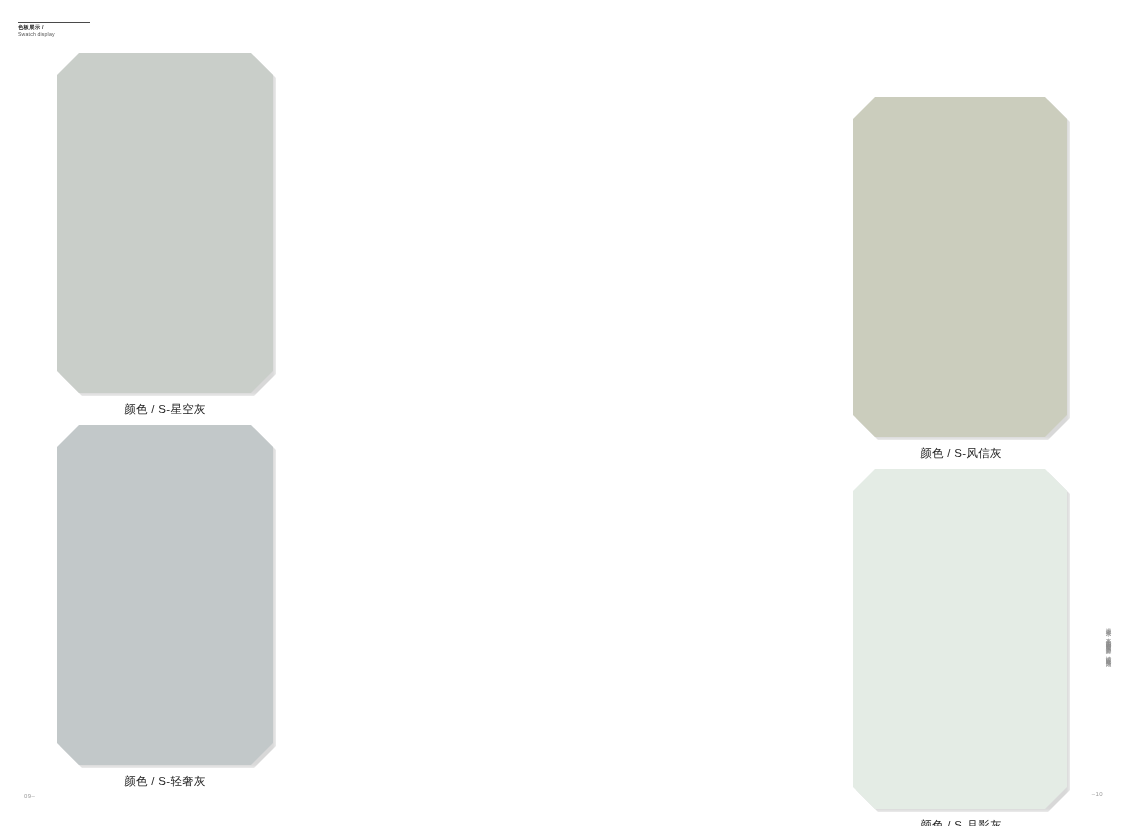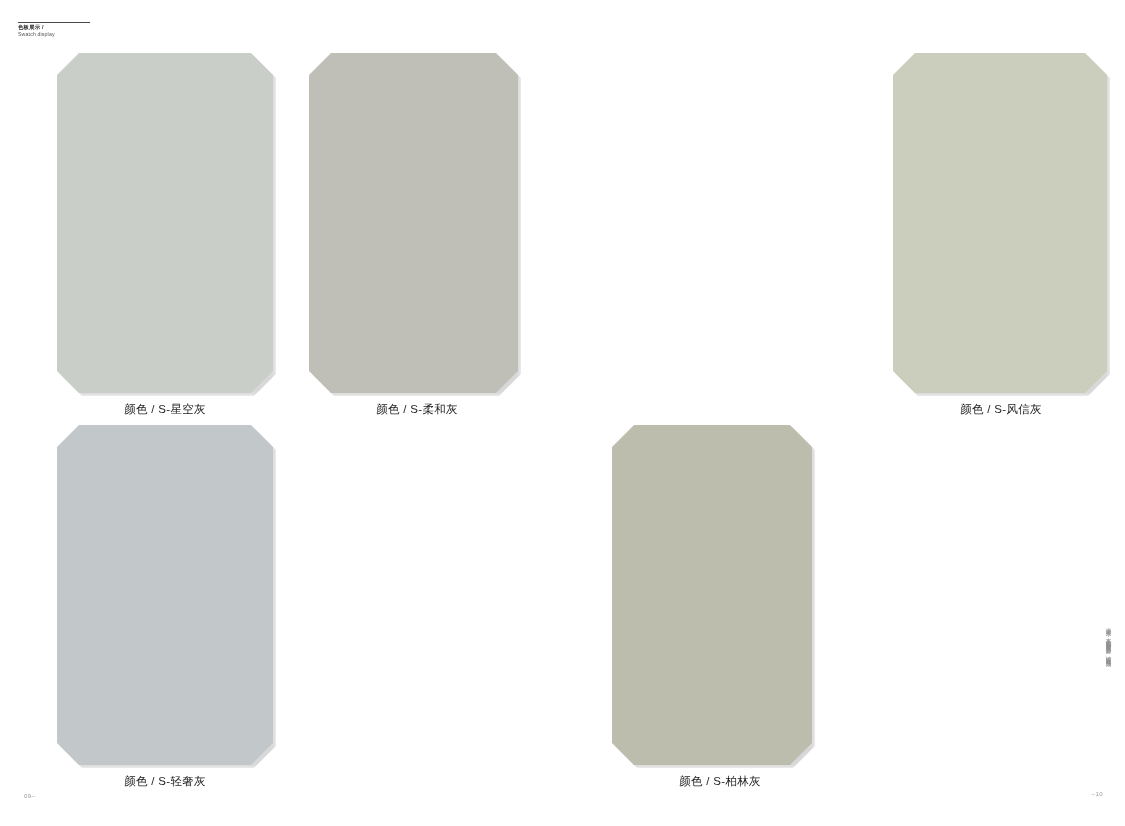--- a/index.html
+++ b/index.html
@@ -72,21 +72,21 @@
 
   .cell {
     position: absolute;
     width: 216px;
   }
   .cell.r1 { top: 53px; }
   .cell.r2 { top: 425px; }
   .cell.c1 { left: 57px; }
   .cell.c2 { left: 309px; }
   .cell.c3 { left: 612px; }
-  .cell.c4 { left: 893px; }
+  .cell.c4 { left: 853px; margin-top: 44px; }
 
   .swatch-wrap {
     position: relative;
     width: 216px;
     height: 340px;
   }
   .cell.c2 .swatch-wrap { width: 209px; }
   .cell.c3 .swatch-wrap { width: 200px; }
   .cell.c4 .swatch-wrap { width: 214px; }
 
@@ -182,54 +182,47 @@
   <div class="grid">
 
     <div class="cell r1 c1">
       <div class="swatch-wrap">
         <div class="swatch-shadow"></div>
         <div class="swatch" id="sw0" style="background: rgb(201, 206, 201);"></div>
       </div>
       <div class="swatch-label">颜色 / S-星空灰</div>
     </div>
 
-    <div class="cell r1 c2">
-      <div class="swatch-wrap">
-        <div class="swatch-shadow"></div>
-        <div class="swatch" id="sw1" style="background: rgb(191, 191, 184);"></div>
-      </div>
-      <div class="swatch-label">颜色 / S-柔和灰</div>
-    </div>
 
 
     <div class="cell r1 c4">
       <div class="swatch-wrap">
         <div class="swatch-shadow"></div>
         <div class="swatch" id="sw3" style="background: rgb(203, 205, 189);"></div>
       </div>
       <div class="swatch-label">颜色 / S-风信灰</div>
     </div>
 
     <div class="cell r2 c1">
       <div class="swatch-wrap">
         <div class="swatch-shadow"></div>
         <div class="swatch" id="sw4" style="background: rgb(194, 200, 201);"></div>
       </div>
       <div class="swatch-label">颜色 / S-轻奢灰</div>
     </div>
 
 
-    <div class="cell r2 c3">
-      <div class="swatch-wrap">
-        <div class="swatch-shadow"></div>
-        <div class="swatch" id="sw6" style="background: rgb(189, 189, 173);"></div>
-      </div>
-      <div class="swatch-label">颜色 / S-柏林灰</div>
-    </div>
-
+
+    <div class="cell r2 c4">
+      <div class="swatch-wrap">
+        <div class="swatch-shadow"></div>
+        <div class="swatch" id="sw7" style="background: rgb(228, 236, 229);"></div>
+      </div>
+      <div class="swatch-label">颜色 / S-月影灰</div>
+    </div>
 
   </div>
 
   <div class="folio folio-left">09–</div>
   <div class="folio folio-right">–10</div>
 
   <div class="side-note">温馨提示：本色卡颜色因印刷及显示器差异，请以实际样品为准。</div>
 
 </div>
 

